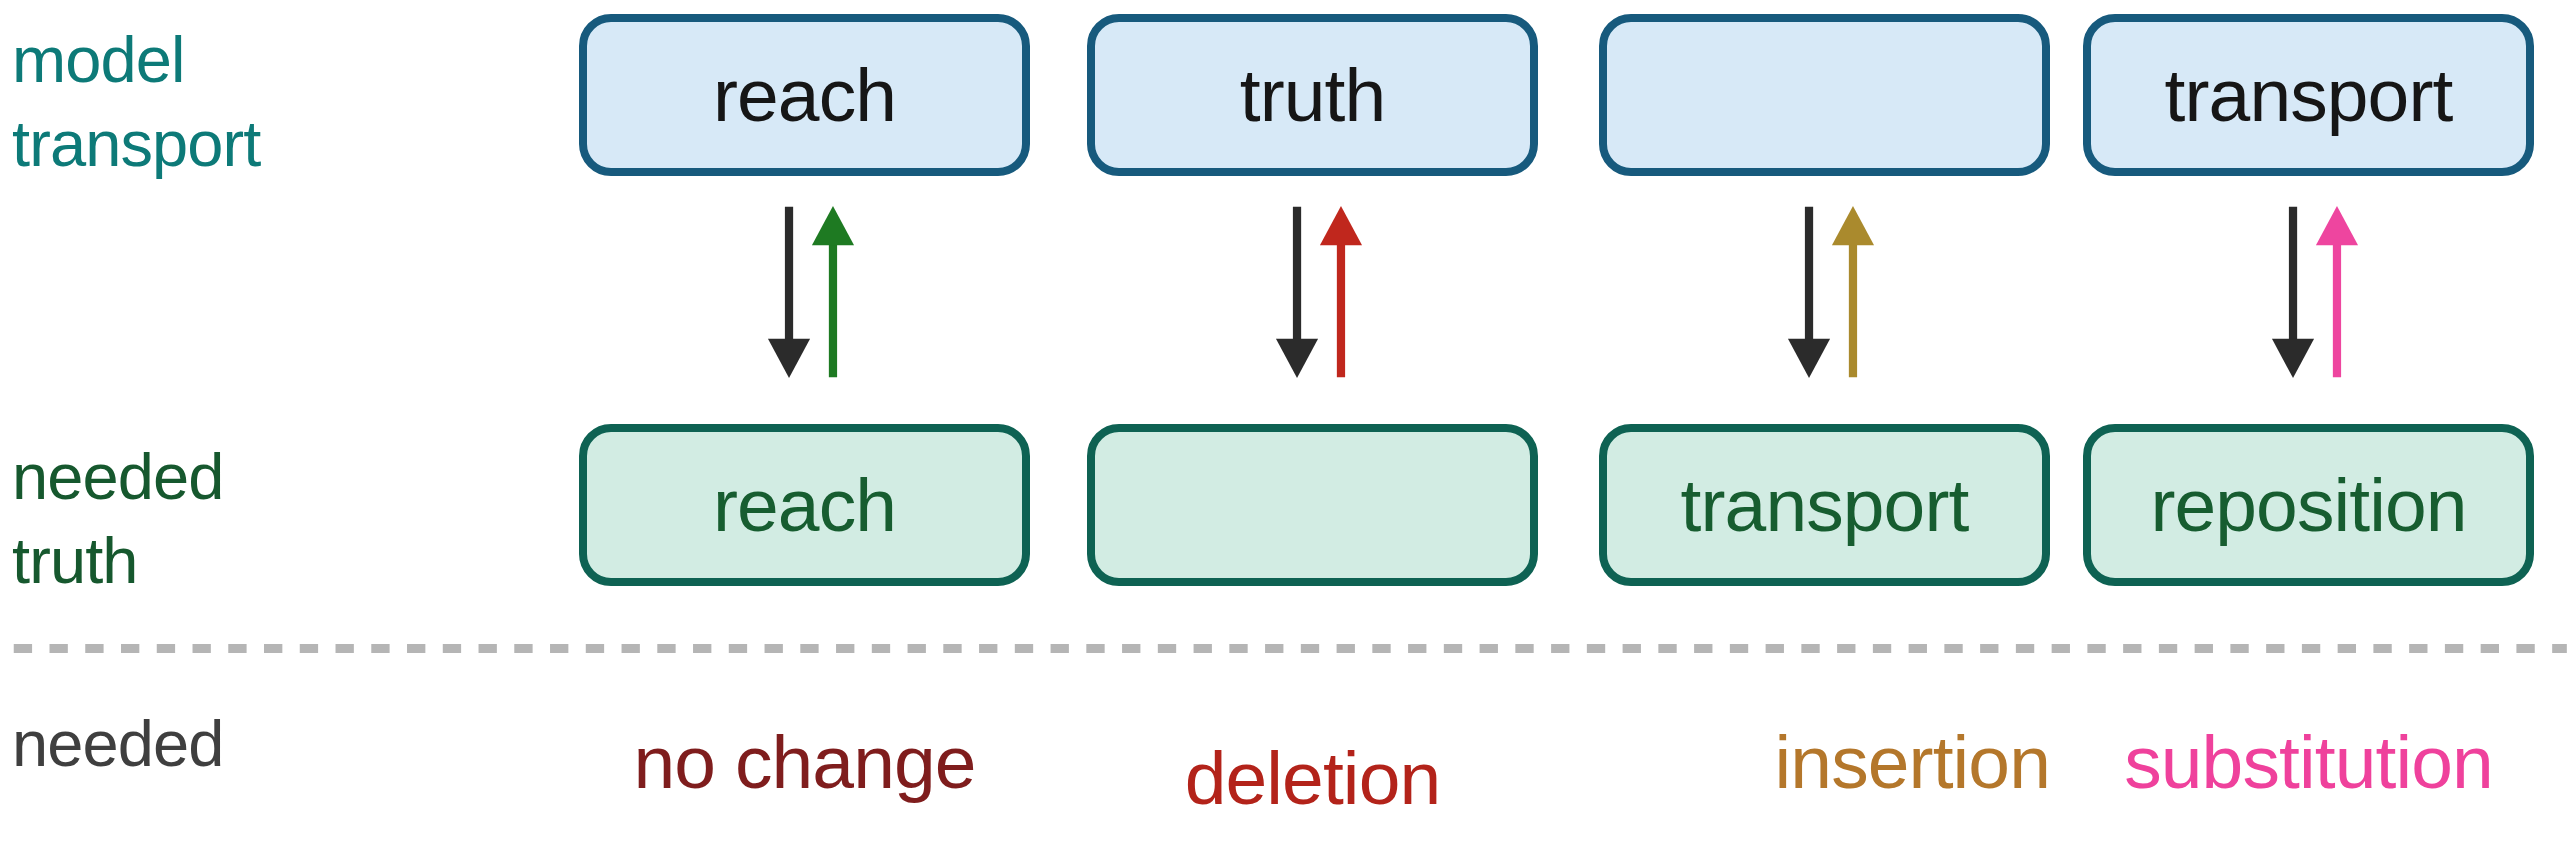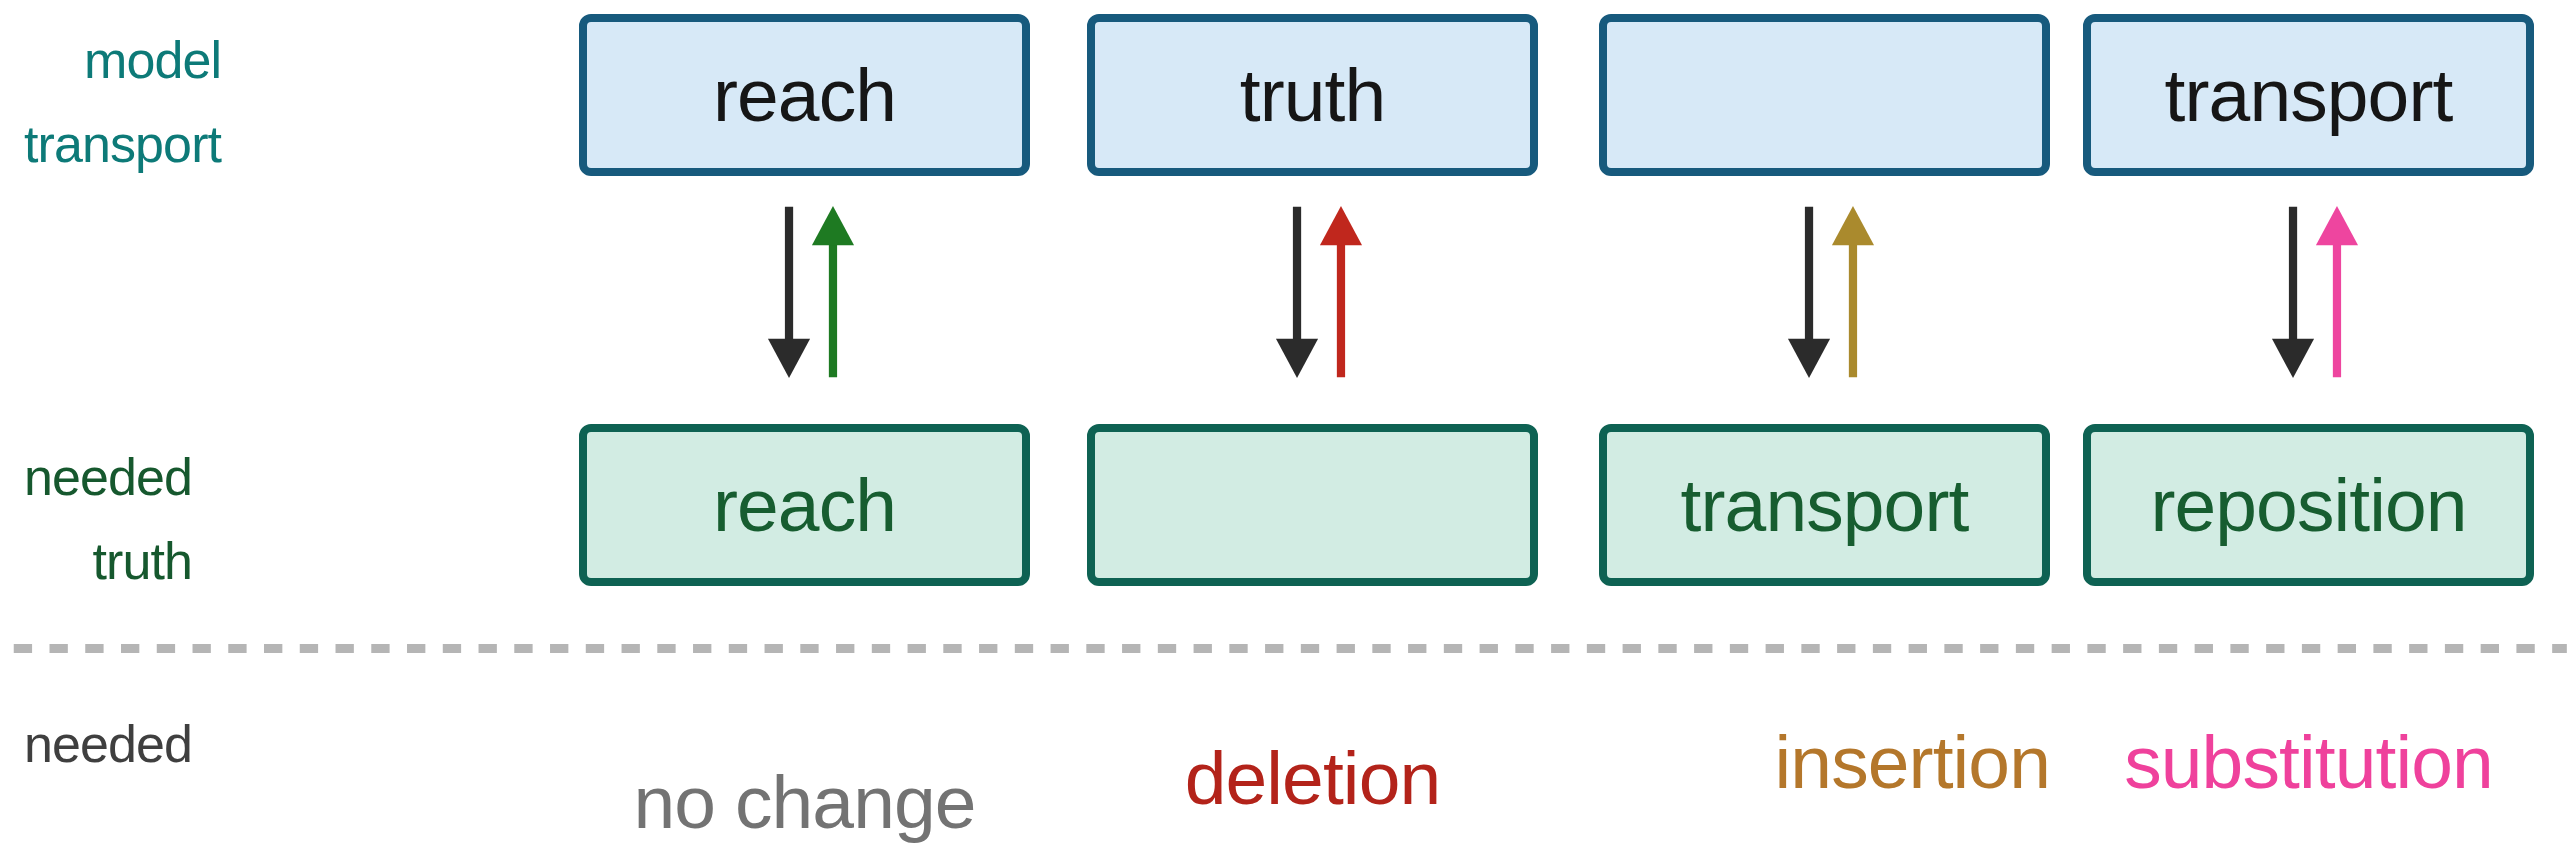--- a/index.html
+++ b/index.html
@@ -8,42 +8,41 @@
     background: #ffffff;
     font-family: "Liberation Sans", sans-serif;
     overflow: hidden;
   }
   .canvas {
     position: relative;
     width: 2576px; height: 864px;
   }
   .rowlabel {
     position: absolute;
-    left: 24px;
-    font-size: 52px;
+    left: 12px;
+    font-size: 65px;
     line-height: 84px;
     letter-spacing: -0.9px;
-    text-align: right;
   }
   .rowlabel.pred { top: 18.3px;  color: var(--pred-label); }
   .rowlabel.gt   { top: 435px; color: var(--gt-label); }
   .rowlabel.corr { top: 702px; color: var(--corr-label); }
 
   .col {
     position: absolute;
     top: 0;
     width: 451px;
     height: 864px;
   }
   .box {
     position: absolute;
     left: 0;
     width: 435px; 
     height: 146px;
-    border-radius: 12px;
+    border-radius: 32px;
     display: flex;
     align-items: center;
     justify-content: center;
     font-size: 75px;
     letter-spacing: -0.9px;
   }
   .pred-box {
     top: 13.8px;
     background: var(--pred-box-fill);
     border: 8.3px solid var(--pred-box-border);
@@ -103,21 +102,21 @@
         <polygon points="13,146 59,146 36,189" style="fill:var(--black-arrow)"></polygon>
       </g>
       <g>
         <line x1="84" y1="188" x2="84" y2="40" stroke-width="9" style="stroke:var(--arrow)"></line>
         <polygon points="61,44 107,44 84,1" style="fill:var(--arrow)"></polygon>
       </g>
     </svg>
     <div class="box gt-box">
       <span>reach</span>
     </div>
-    <div class="correction" style="color: #737373; margin-top: 40px;">no change</div>
+    <div class="correction" style="color: #7f1d1d;">no change</div>
   </div>
 
   <div class="col" style="left: 1087px; --arrow: #c0271d;">
     <div class="box pred-box">
       <span>truth</span>
     </div>
     <svg class="arrows" width="110" height="174" viewBox="0 0 120 190">
       <g>
         <line x1="36" y1="2" x2="36" y2="150" stroke-width="9" style="stroke:var(--black-arrow)"></line>
         <polygon points="13,146 59,146 36,189" style="fill:var(--black-arrow)"></polygon>

